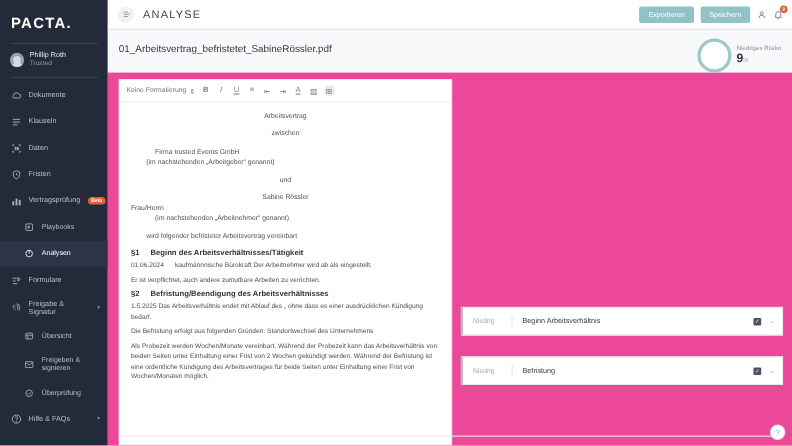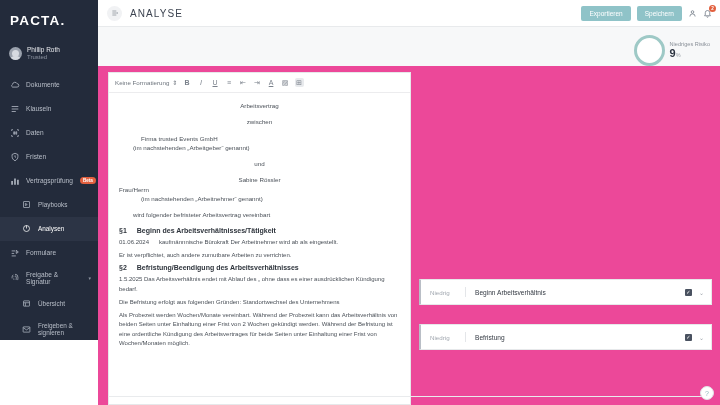--- a/index.html
+++ b/index.html
@@ -7,21 +7,21 @@
   body {
     font-family: "Liberation Sans", sans-serif;
     background: #ffffff;
     font-size: 11px;
     color: #333;
   }
   .app { display: flex; width: 720px; height: 405px; }
 
   
   .sidebar {
-    width: 98px; height: 340px; flex: 0 0 98px;
+    width: 98px; height: 405px; flex: 0 0 98px;
     background: #232b3b;
     color: #c9cdd6;
     display: flex; flex-direction: column;
     overflow: hidden;
   }
   .logo-wrap { padding: 13px 0 11px 10px; }
   .logo {
     color: #fff; font-size: 13.5px; font-weight: bold;
     letter-spacing: 1.2px;
   }
@@ -374,20 +374,21 @@
           <svg width="9" height="9" viewBox="0 0 24 24" fill="none" stroke="currentColor" stroke-width="2">
               <path d="M6 16V10a6 6 0 0 1 12 0v6l2 2H4z"></path>
               <path d="M10 20a2 2 0 0 0 4 0"></path>
             </svg>
           <span class="bell-badge">2</span>
         </span>
       </div>
     </div>
 
     <div class="doc-head">
+      <div class="doc-filename">01_Arbeitsvertrag_befristetet_SabineRössler.pdf</div>
       <div class="risk-widget">
         <div class="risk-ring"></div>
         <div class="risk-text">
           <div class="risk-label">Niedriges Risiko</div>
           <div class="risk-score"><span>9</span><span class="pct">%</span></div>
         </div>
       </div>
     </div>
 
     <div class="content">

